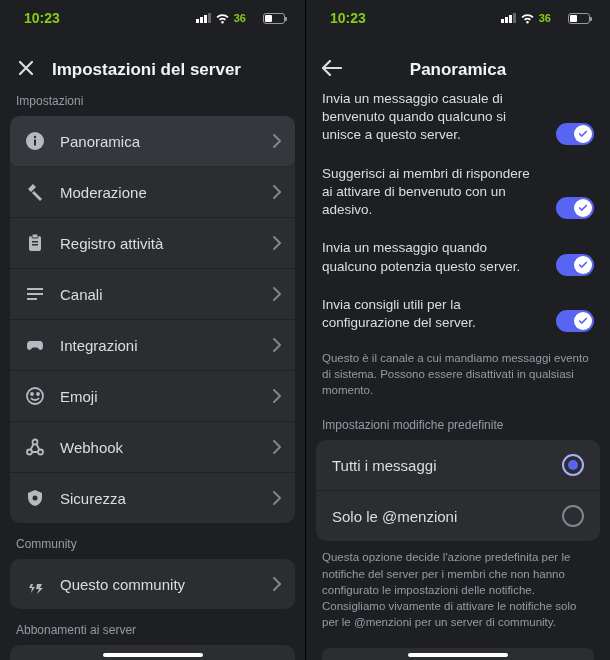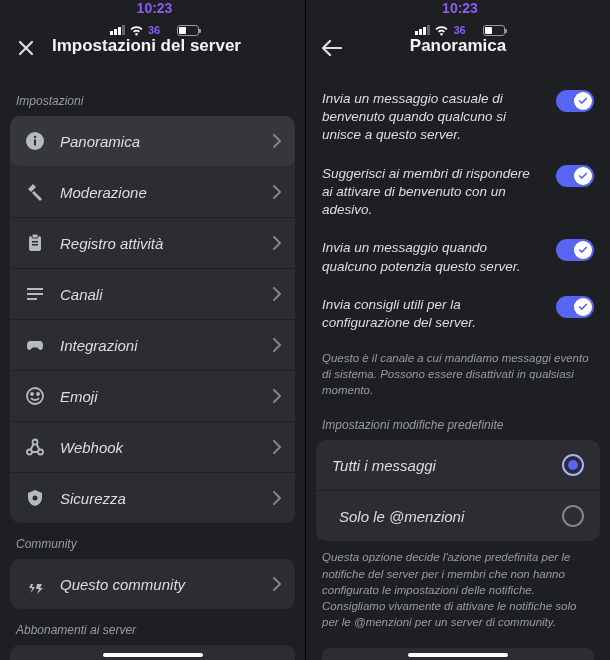--- a/index.html
+++ b/index.html
@@ -20,48 +20,47 @@
     overflow: hidden;
     position: relative;
   }
   .screen + .screen { border-left: 1px solid #000; }
   .status-bar {
     height: 36px;
     display: flex;
     justify-content: space-between;
     align-items: center;
     padding: 0 20px 0 24px;
-    color: #8b5cf6;
+    color: #84cc16;
     font-size: 14px;
     font-weight: 600;
-    flex-direction: column;
   }
   .status-right { display: flex; align-items: center; gap: 4px; }
   .signal { display: inline-flex; align-items: flex-end; gap: 1px; }
   .signal i { width: 3px; background: #fff; display: inline-block; }
   .signal i:nth-child(1){height:4px}.signal i:nth-child(2){height:6px}
   .signal i:nth-child(3){height:8px}.signal i:nth-child(4){height:10px;background:#666}
   .wifi-ico { font-size: 13px; }
   .batt { display:inline-flex; align-items:center; gap:17px; font-size:11px; font-weight:700;}
   .batt-body { width: 22px; height: 11px; border: 1px solid #999; border-radius: 3px; position: relative; }
   .batt-body::after { content:""; position:absolute; right:-3px; top:3px; width:2px; height:4px; background:#999; border-radius:0 1px 1px 0;}
   .batt-fill { position:absolute; left:1px; top:1px; bottom:1px; width:36%; background:#fff; border-radius:1px;}
   .header {
     height: 44px;
     display: flex;
-    align-items: flex-start;
+    align-items: flex-end;
     padding: 0 14px;
     color: #fff;
     position: relative;
   }
   .header-btn { width: 24px; height: 24px; display:flex; align-items:center; justify-content:center; color:#dbdee1; }
   .header-title { font-size: 17px; font-weight: 600; color: #f2f3f5; }
   .title-center { position:absolute; left:0; right:0; text-align:center; pointer-events:none;}
   .title-left { margin-left: 14px; }
-  .content { flex: 1; overflow-y: hidden; font-style: italic; }
+  .content { flex: 1; overflow-y: hidden; }
   .section-label {
     color: #949ba4;
     font-size: 12px;
     padding: 14px 16px 8px;
   }
   .card {
     background: #2b2d31;
     margin: 0 10px;
     border-radius: 10px;
     overflow: hidden;
@@ -77,21 +76,21 @@
     min-height: 50px;
   }
   .row:last-child { border-bottom: none; }
   .row-icon { width: 22px; height: 22px; display:flex; align-items:center; justify-content:center; color:#b5bac1; flex-shrink:0;}
   .row-label { flex: 1; font-weight: 500; }
   .chevron { color: #80848e; }
   .hi { background: #35373c; border-radius: 8px;}
   
   .toggle-row {
     display: flex;
-    align-items: flex-start;
+    align-items: flex-end;
     padding: 10px 16px 10px 16px;
     gap: 12px;
   }
   .toggle-text { flex:1; color:#dbdee1; font-size: 13.5px; line-height: 1.35; }
   .toggle {
     width: 38px; height: 22px; border-radius: 11px;
     background: #5865f2; position: relative; flex-shrink:0;
   }
   .toggle-knob {
     position:absolute; right:2px; top:2px; width:18px; height:18px; border-radius:50%;
@@ -100,21 +99,21 @@
   .toggle-knob svg { width:10px; height:10px; }
   .desc {
     color: #949ba4; font-size: 11.5px; line-height:1.4;
     padding: 8px 16px 4px;
   }
   .radio-row {
     display:flex; align-items:center; justify-content:space-between;
     padding: 14px 16px; color:#dbdee1; font-size:15px; font-weight:500;
     border-bottom: 1px solid rgba(0,0,0,0.25);
   }
-  .radio-row:last-child{border-bottom:none;margin-left:7px;}
+  .radio-row:last-child{border-bottom:none;}
   .radio {
     width:22px; height:22px; border-radius:50%;
     border:2px solid #80848e; display:flex; align-items:center; justify-content:center;
   }
   .radio.sel { border-color:#a8aefc; }
   .radio.sel::after { content:""; width:10px; height:10px; border-radius:50%; background:#5865f2; }
   .danger-btn {
     margin: 14px 16px 18px; padding: 14px;
     background:#2b2d31; border-radius:8px;
     text-align:center; color:#f23f42; font-size:15px; font-weight:500;

